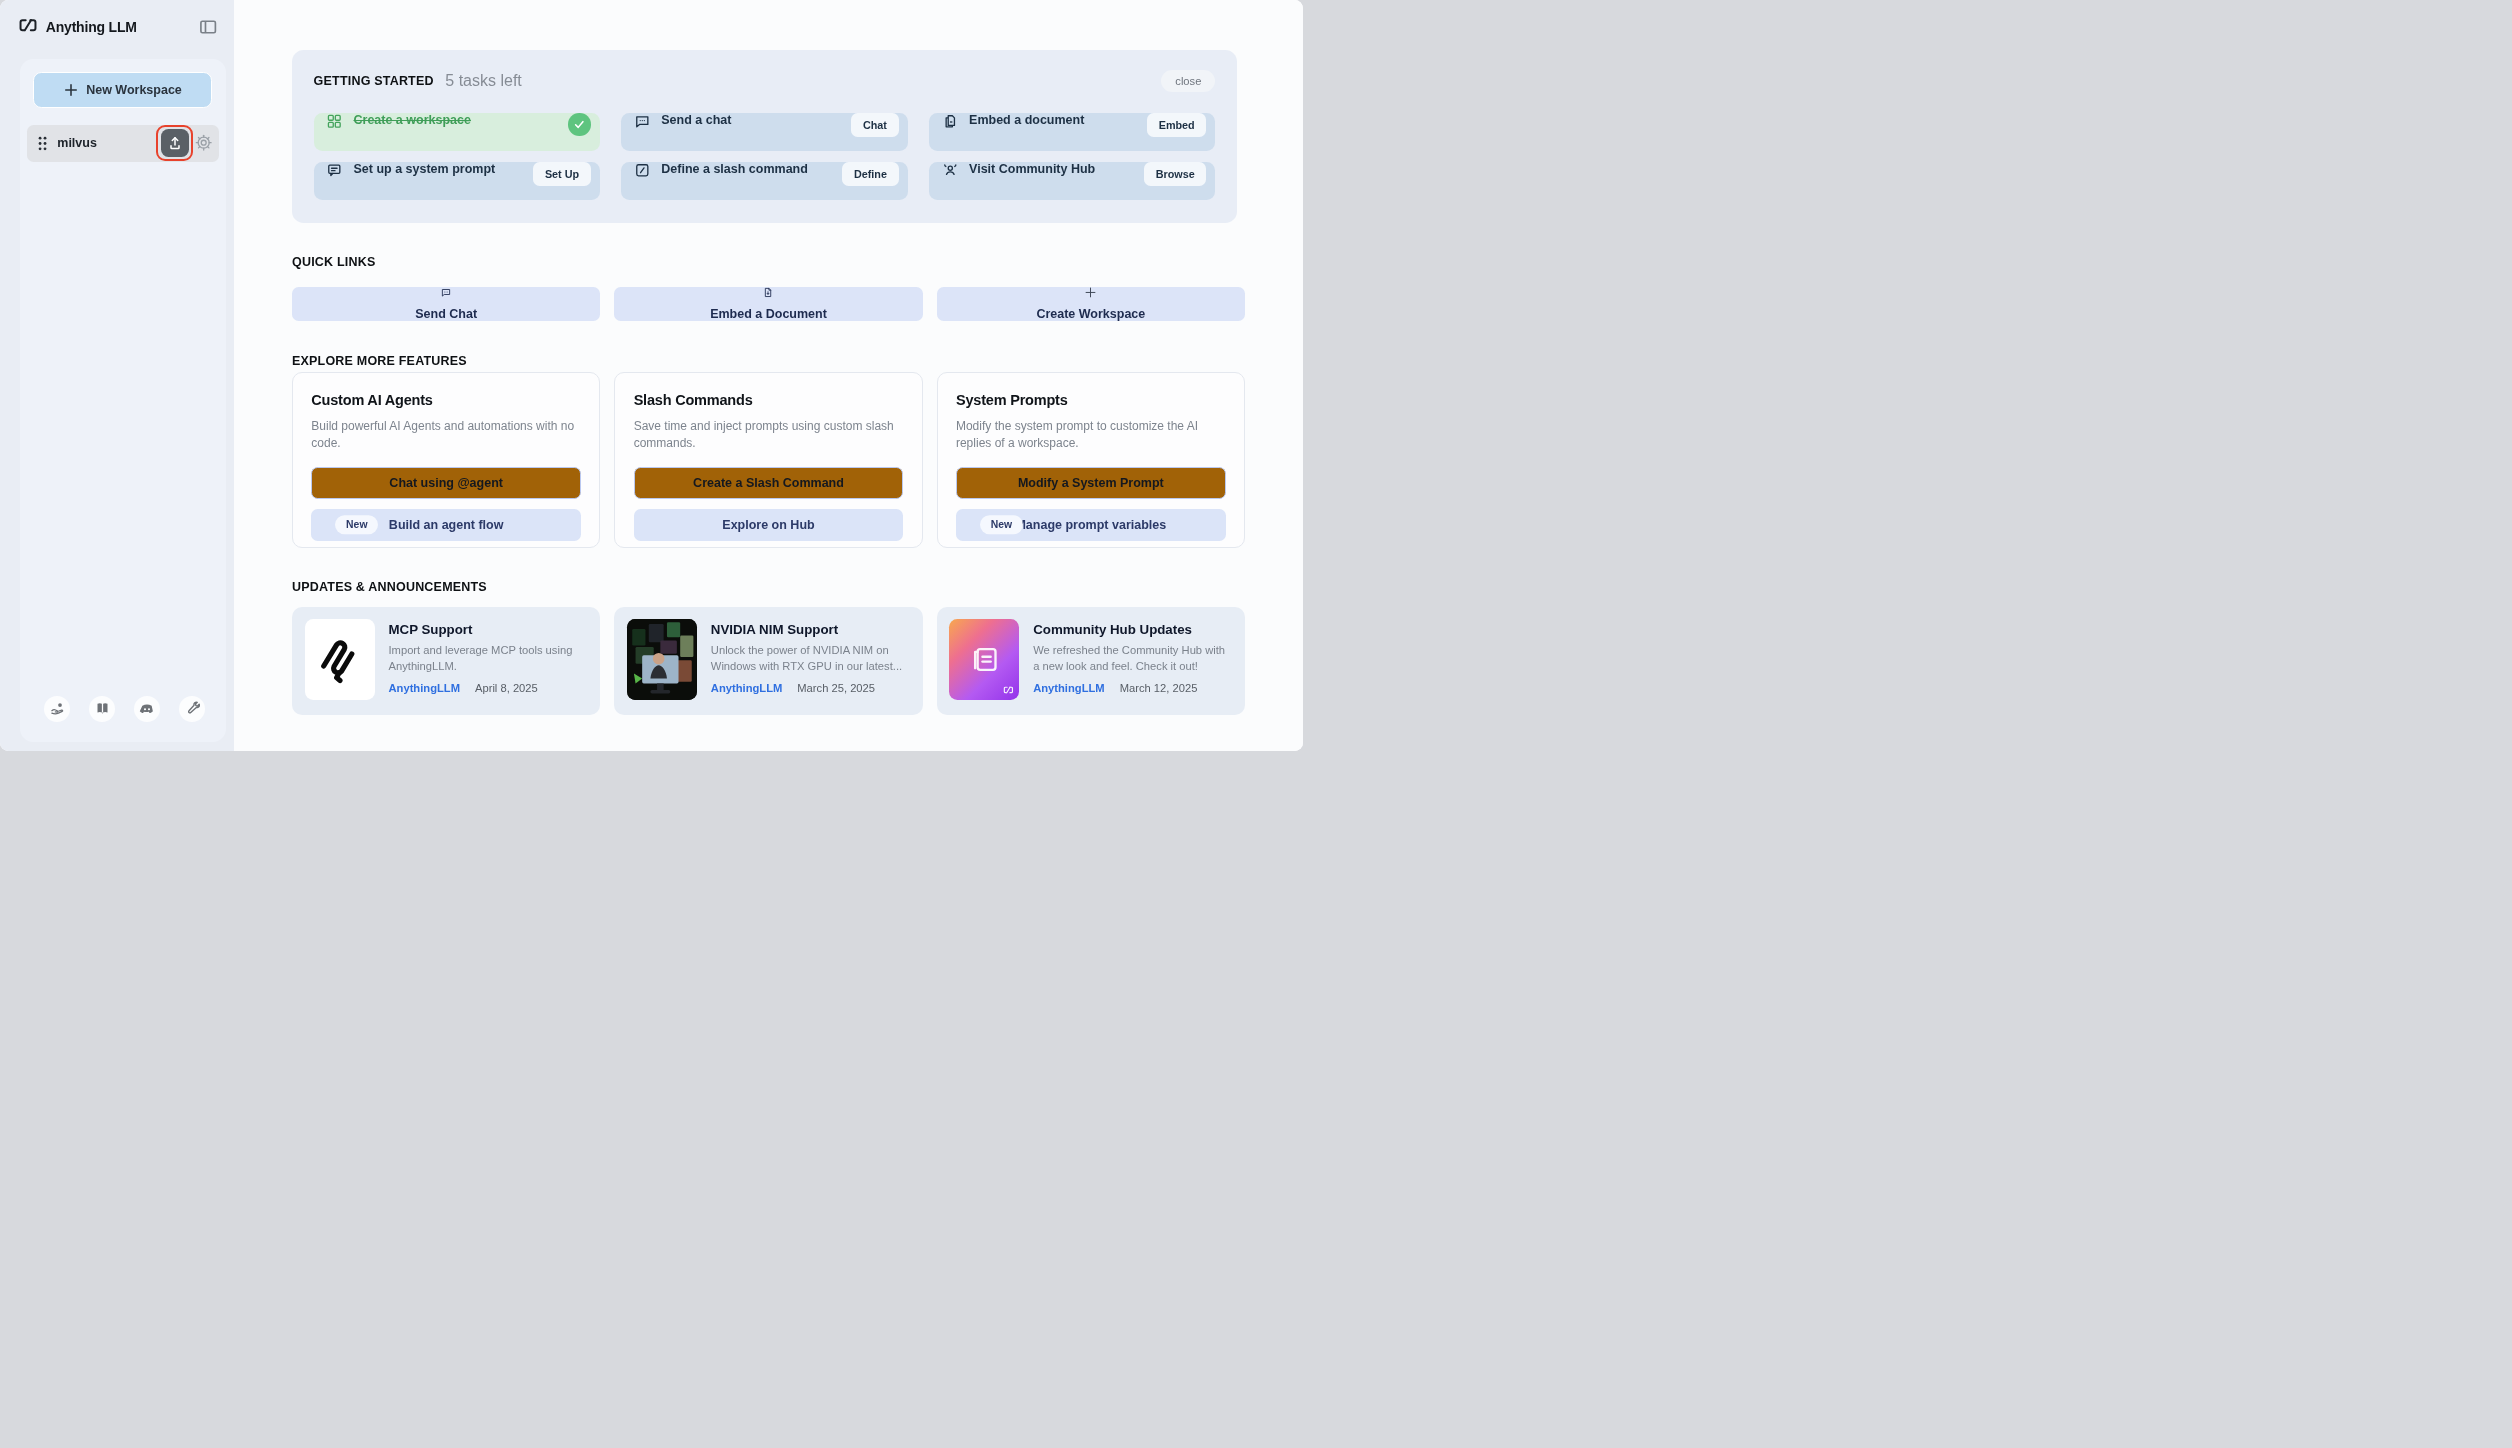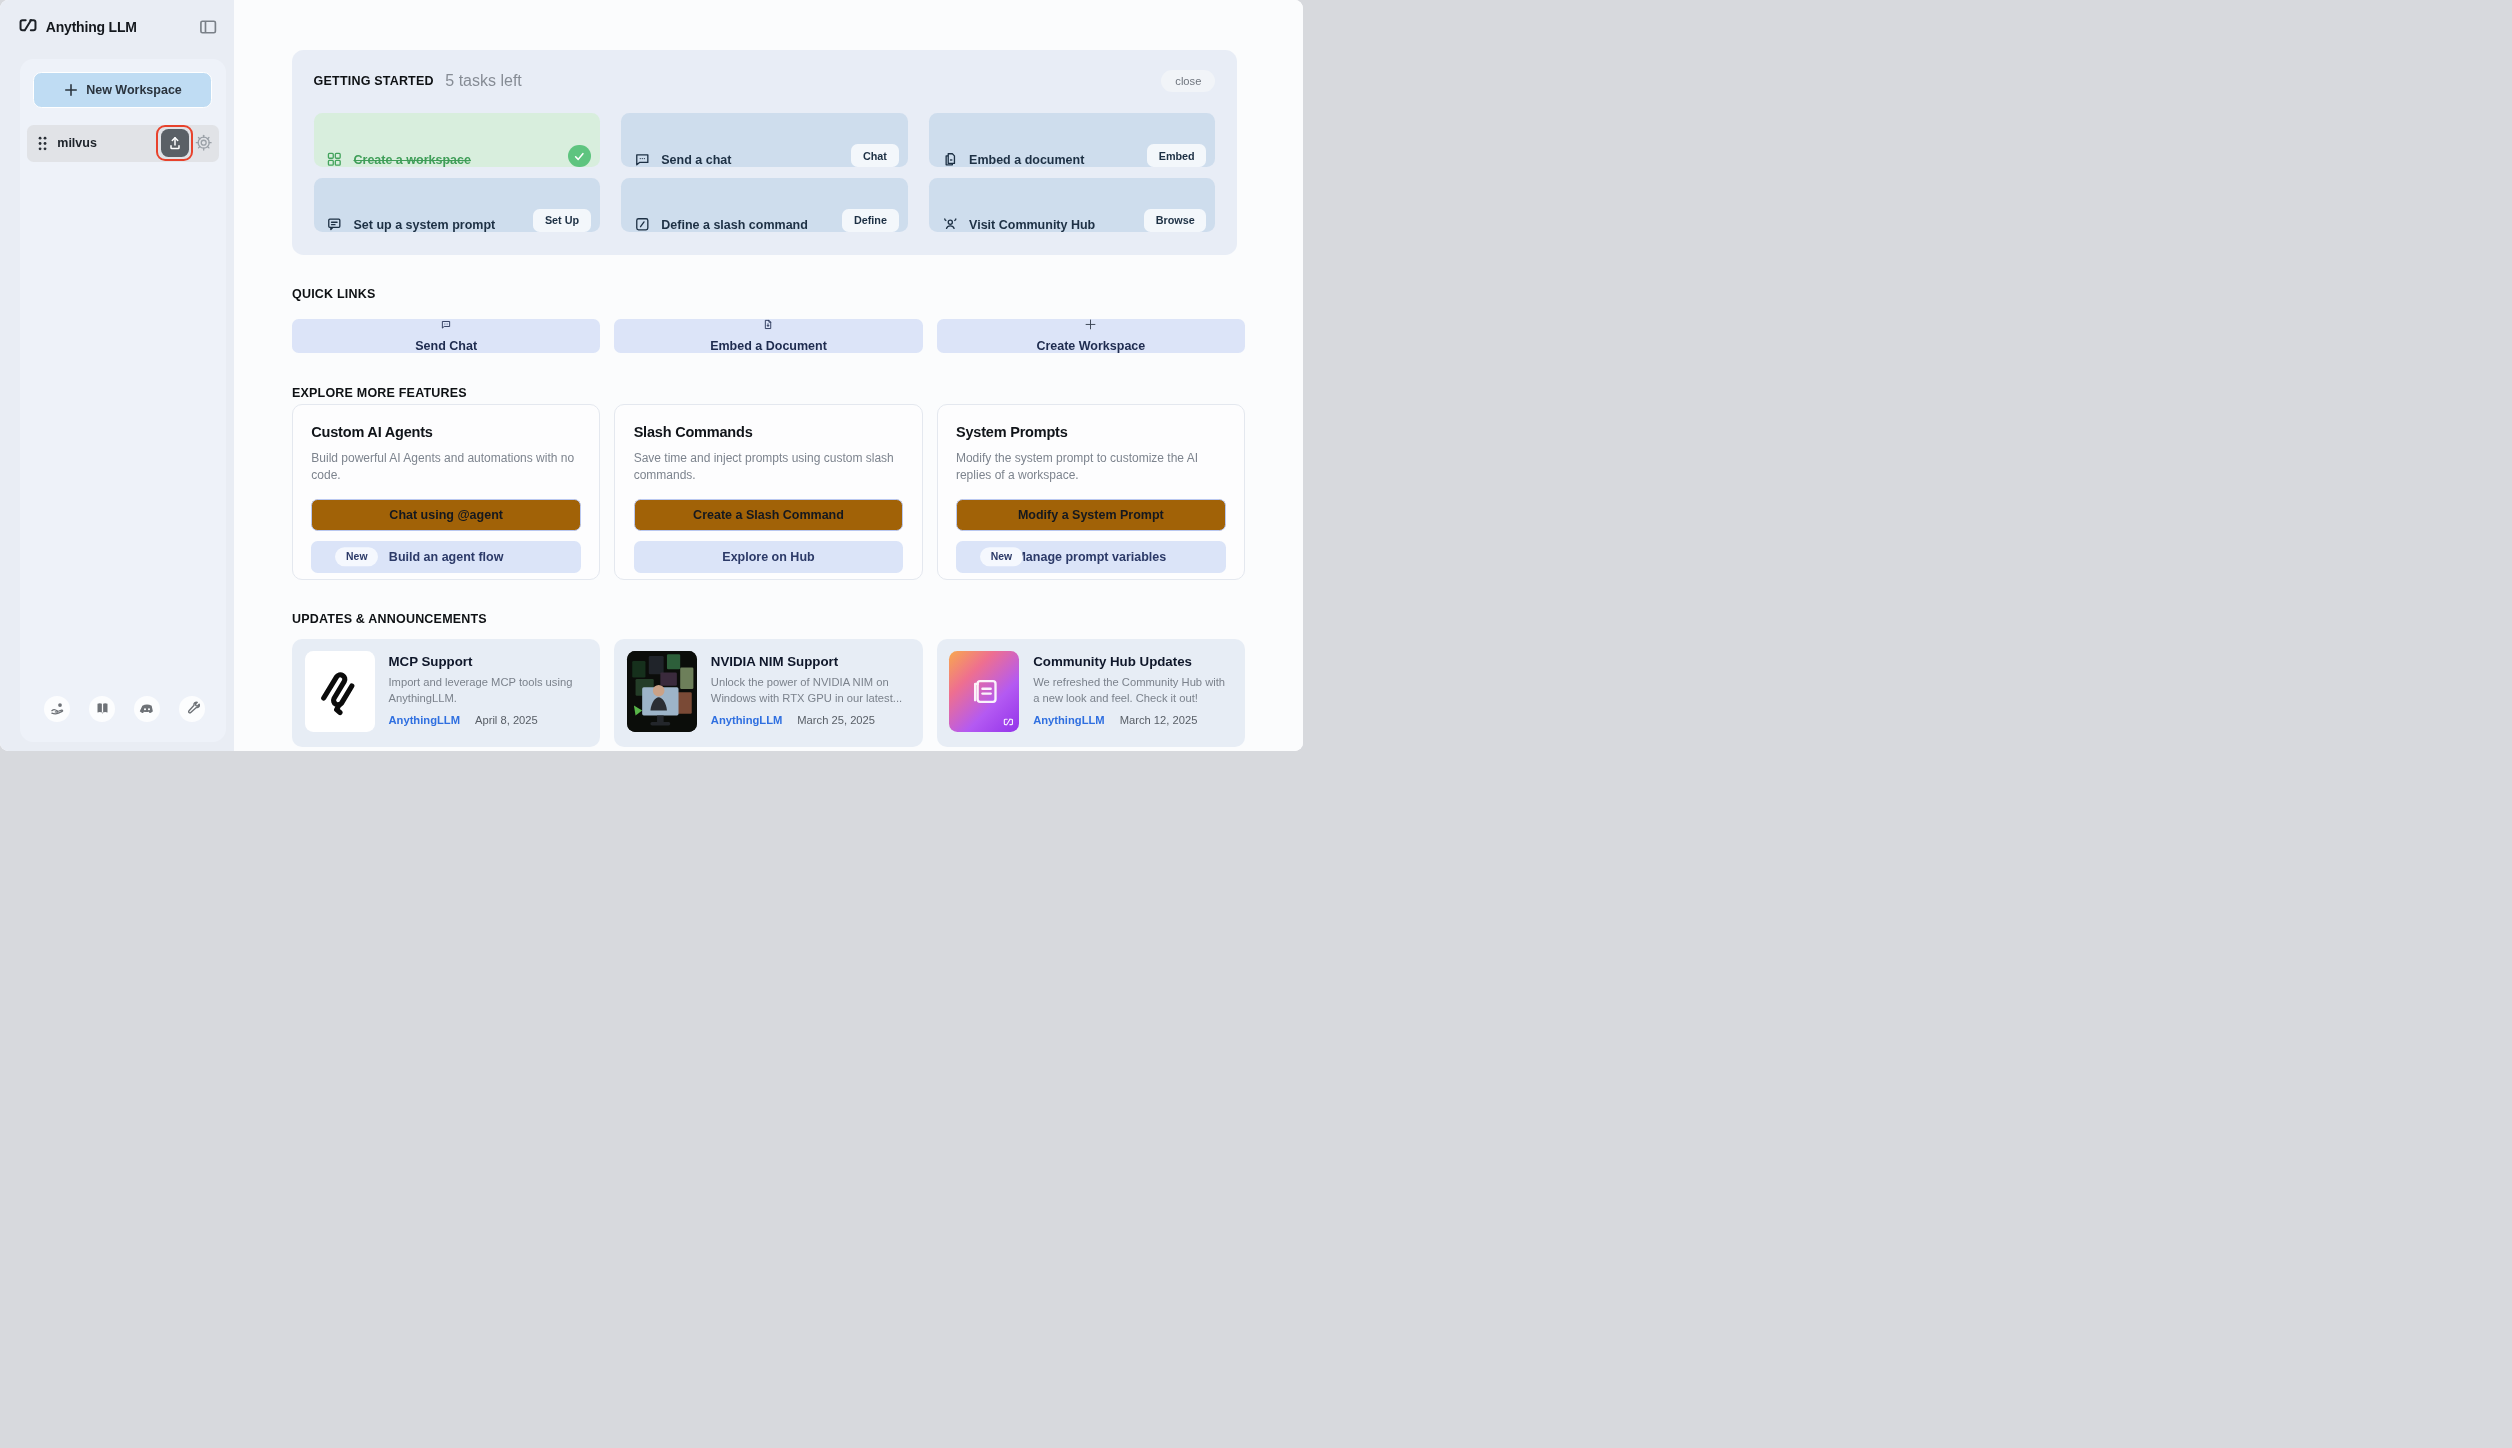--- a/index.html
+++ b/index.html
@@ -42,21 +42,21 @@
 
   
   .main { flex:1; background:#fbfcfd; padding:50px 0 0 58px; overflow:hidden; }
 
   .gs-panel { width:945px; background:#e8edf6; border-radius:11.6px; padding:18.3px 21.6px 23px; }
   .gs-header { display:flex; align-items:center; height:25px; }
   .sec-title { font-size:12.5px; font-weight:800; color:#0e1114; letter-spacing:0.2px; }
   .gs-count { margin-left:11.6px; font-size:16px; color:#868c95; }
   .gs-close { margin-left:auto; background:#f1f4f8; border-radius:830px; padding:5px 14px; font-size:11.2px; color:#6f757e; cursor:pointer; }
   .gs-grid { display:grid; grid-template-columns:repeat(3,1fr); gap:10.8px 21.6px; margin-top:20px; }
-  .task { height:54px; border-radius:8.3px; background:#cedded; display:flex; align-items:flex-end; padding:0 9.1px 0 12.5px; color:#1d3044; cursor:pointer; }
+  .task { height:38px; border-radius:8.3px; background:#cedded; display:flex; align-items:flex-start; padding:0 9.1px 0 12.5px; color:#1d3044; cursor:pointer; }
   .task .t-label { margin-left:10.8px; font-size:12.5px; font-weight:600; }
   .task .t-action { margin-left:auto; background:#f3f7fb; border-radius:6.6px; padding:5.8px 11.6px; font-size:10.8px; font-weight:700; color:#1d3044; cursor:pointer; }
   .task.done { background:#d8eedd; color:#43a35c; }
   .task.done .t-label { text-decoration:line-through; color:#3f9e58; }
   .check-circle { margin-left:auto; width:22.4px; height:22.4px; border-radius:50%; background:#5ec47f; display:flex; align-items:center; justify-content:center; }
 
   .ql-title { margin-top:32px; }
   .grid3 { display:grid; grid-template-columns:repeat(3,1fr); gap:14px; width:953px; }
   .ql-grid { margin-top:18.3px; }
   .ql-btn { height:34px; border-radius:6.6px; background:#dce4f8; display:flex; align-items:center; justify-content:center; gap:9.1px;

